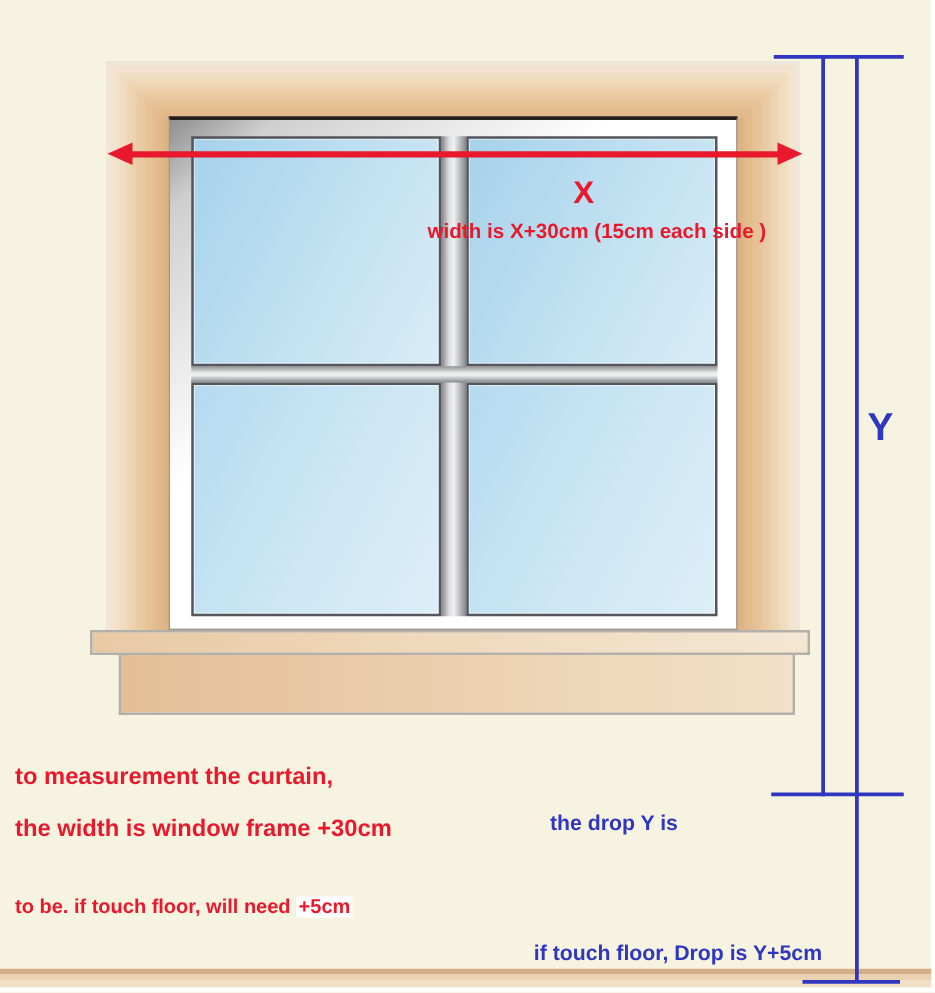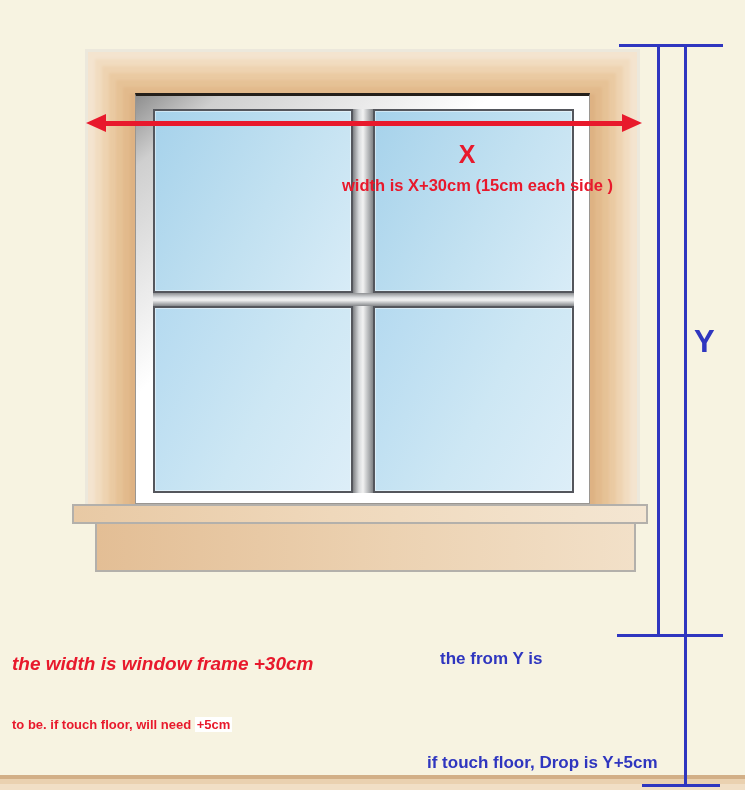--- a/index.html
+++ b/index.html
@@ -83,23 +83,23 @@
   .vline-outer{left:684px;top:45px;width:3px;height:741px;}
   .tick-mid{left:617px;top:634px;width:106px;height:3px;}
   .tick-bottom{left:642px;top:784px;width:78px;height:3px;}
   
   .red-txt{color:#e8192c;font-weight:bold;z-index:7;white-space:nowrap;}
   .blue-txt{color:#2f36bf;font-weight:bold;z-index:7;white-space:nowrap;}
   .x-label{left:447px;top:140px;width:40px;font-size:25px;text-align:center;}
   .width-note{left:322px;top:176px;font-size:16.5px;margin-left:20px;}
   .y-label{left:694px;top:324px;font-size:31px;}
   .red-line1{left:12px;top:611px;font-size:19px;}
-  .red-line2{left:12px;top:653px;font-size:19px;font-style:italic;}
+  .red-line2{left:12px;top:653px;font-size:19px;}
   .red-line3{left:12px;top:696px;font-size:19px;}
-  .red-line4{left:12px;top:717px;font-size:13px;}
+  .red-line4{left:12px;top:717px;font-size:16px;}
   .hl{background:#ffffff;padding:0 2px;}
   .drop-note{left:440px;top:648px;font-size:17px;line-height:21px;white-space:nowrap;}
   .floor-note{left:427px;top:753px;font-size:17px;text-align:right;}
 </style>
 </head>
 <body>
 
 <div class="canvas">
 
   <div class="abs wall"></div>
@@ -129,25 +129,26 @@
   <div class="abs bluebar tick-top"></div>
   <div class="abs bluebar vline-inner"></div>
   <div class="abs bluebar vline-outer"></div>
   <div class="abs bluebar tick-mid"></div>
   <div class="abs bluebar tick-bottom"></div>
 
   <div class="abs red-txt x-label">X</div>
   <div class="abs red-txt width-note">width is X+30cm (15cm each side )</div>
   <div class="abs blue-txt y-label">Y</div>
 
+  <div class="abs red-txt red-line1">to measurement the curtain,</div>
   <div class="abs red-txt red-line2">the width is window frame +30cm</div>
   <div class="abs red-txt red-line4"><span>to be. if touch floor, will need </span><span class="hl">+5cm</span></div>
 
   <div class="abs blue-txt drop-note">
-    <div>the from Y is</div>
+    <div>the drop Y is</div>
   </div>
 
   <div class="abs blue-txt floor-note">if touch floor, Drop is Y+5cm</div>
 
   <div class="abs edge-right"></div>
   <div class="abs edge-bottom"></div>
 
 </div>
 
 </body></html>

